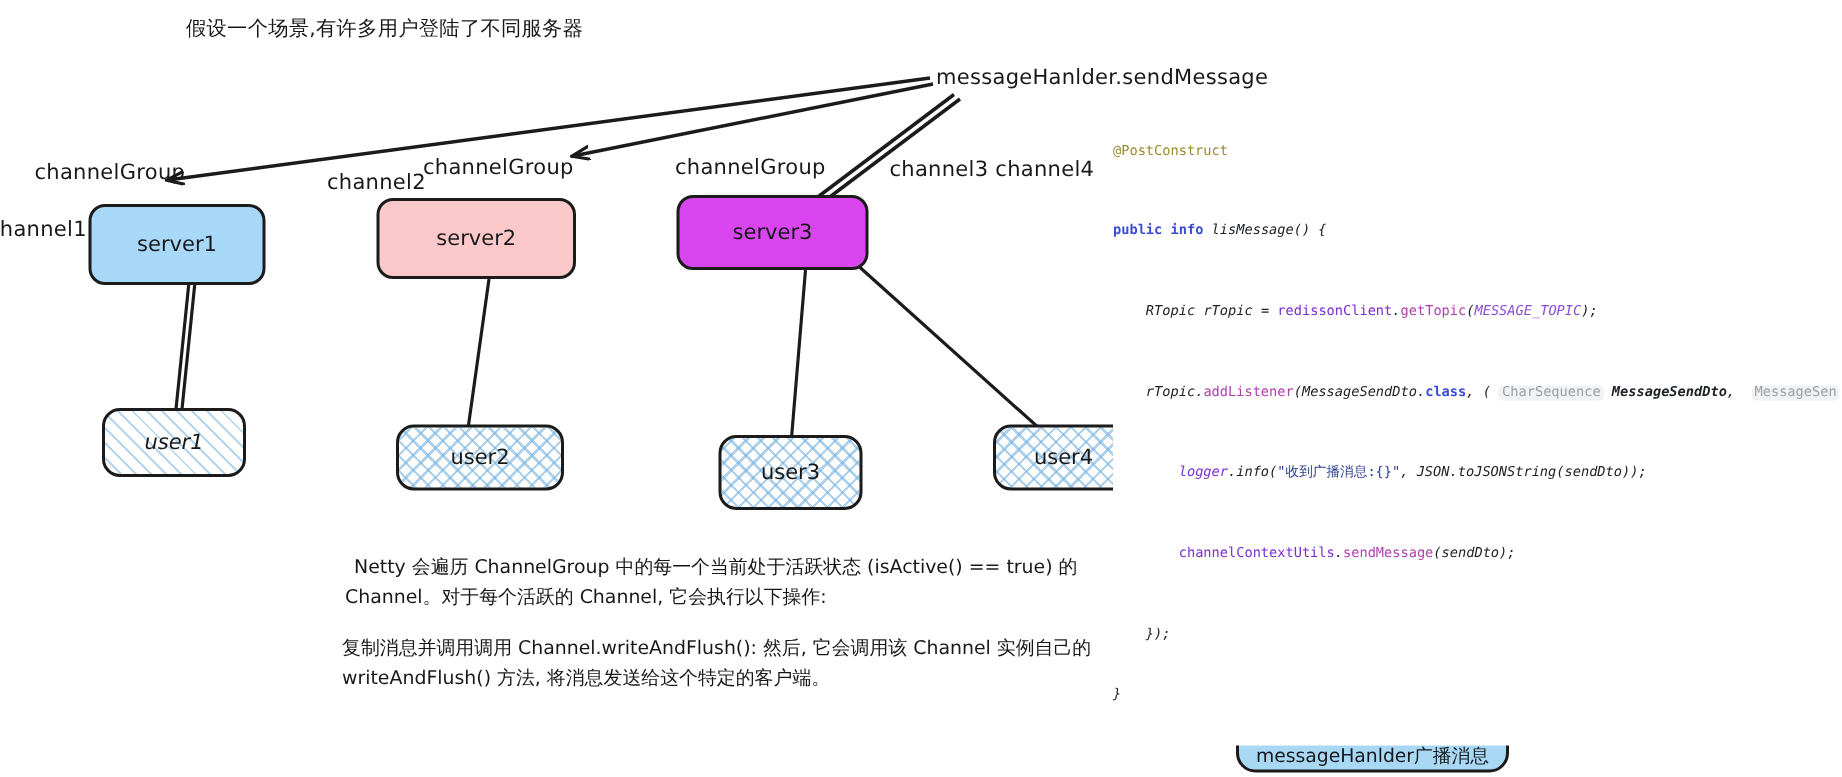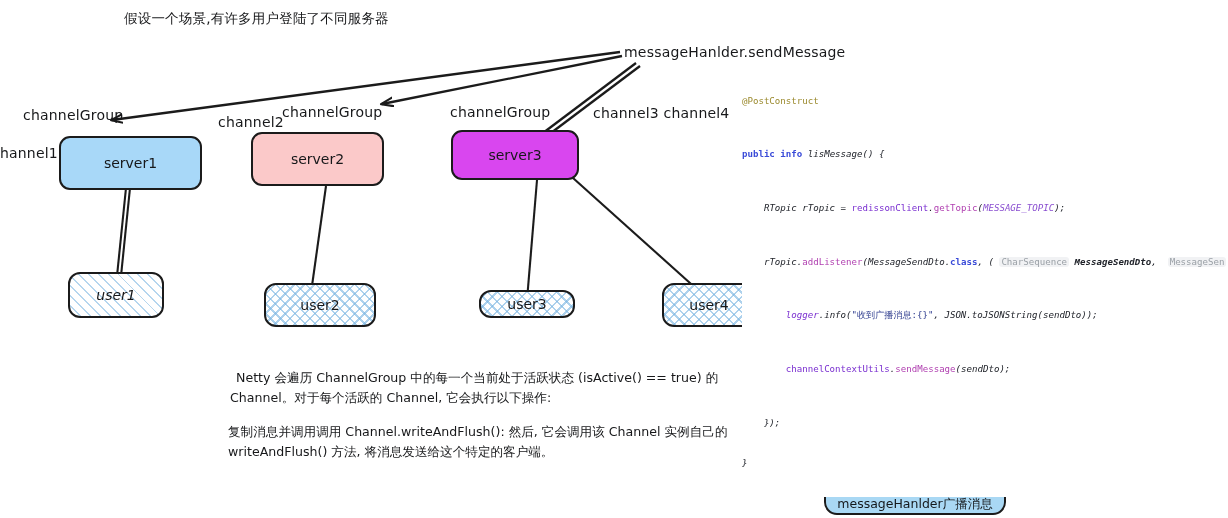--- a/index.html
+++ b/index.html
@@ -201,41 +201,41 @@
 
   <div class="hw label-sm" style="left:23px; top:107px;">channelGroup</div>
   <div class="hw label-sm" style="left:-8px; top:145px;">channel1</div>
 
   <div class="hw label-sm" style="left:218px; top:114px;">channel2</div>
   <div class="hw label-sm" style="left:282px; top:104px;">channelGroup</div>
 
   <div class="hw label-sm" style="left:450px; top:104px;">channelGroup</div>
   <div class="hw label-sm" style="left:593px; top:105px;text-align:right;">channel3 channel4</div>
 
-  <div class="node node-server1" style="left:59px; top:136px; width:143px; height:54px;">
+  <div class="node node-server1" style="left:59px; top:136px; width:118px; height:54px;">
     <span>server1</span>
   </div>
 
   <div class="node node-server2" style="left:251px; top:132px; width:133px; height:54px;">
     <span>server2</span>
   </div>
 
   <div class="node node-server3" style="left:451px; top:130px; width:128px; height:50px;">
     <span>server3</span>
   </div>
 
   <div class="node node-user hatch-diag" style="left:68px; top:272px; width:96px; height:46px;">
     <span class="ulabel">user1</span>
   </div>
 
   <div class="node node-user hatch-cross" style="left:264px; top:283px; width:112px; height:44px;">
     <span class="ulabel">user2</span>
   </div>
 
-  <div class="node node-user hatch-cross" style="left:479px; top:290px; width:96px; height:28px;">
+  <div class="node node-user hatch-cross" style="left:479px; top:290px; width:96px; height:50px;">
     <span class="ulabel">user3</span>
   </div>
 
   <div class="node node-user hatch-cross" style="left:662px; top:283px; width:94px; height:44px;">
     <span class="ulabel">user4</span>
   </div>
 
   <div class="note" style="left:834px; top:211px; width:172px; height:58px;">
     <div>服务器接受广播后,判断有</div>
     <div>没有对应</div>

